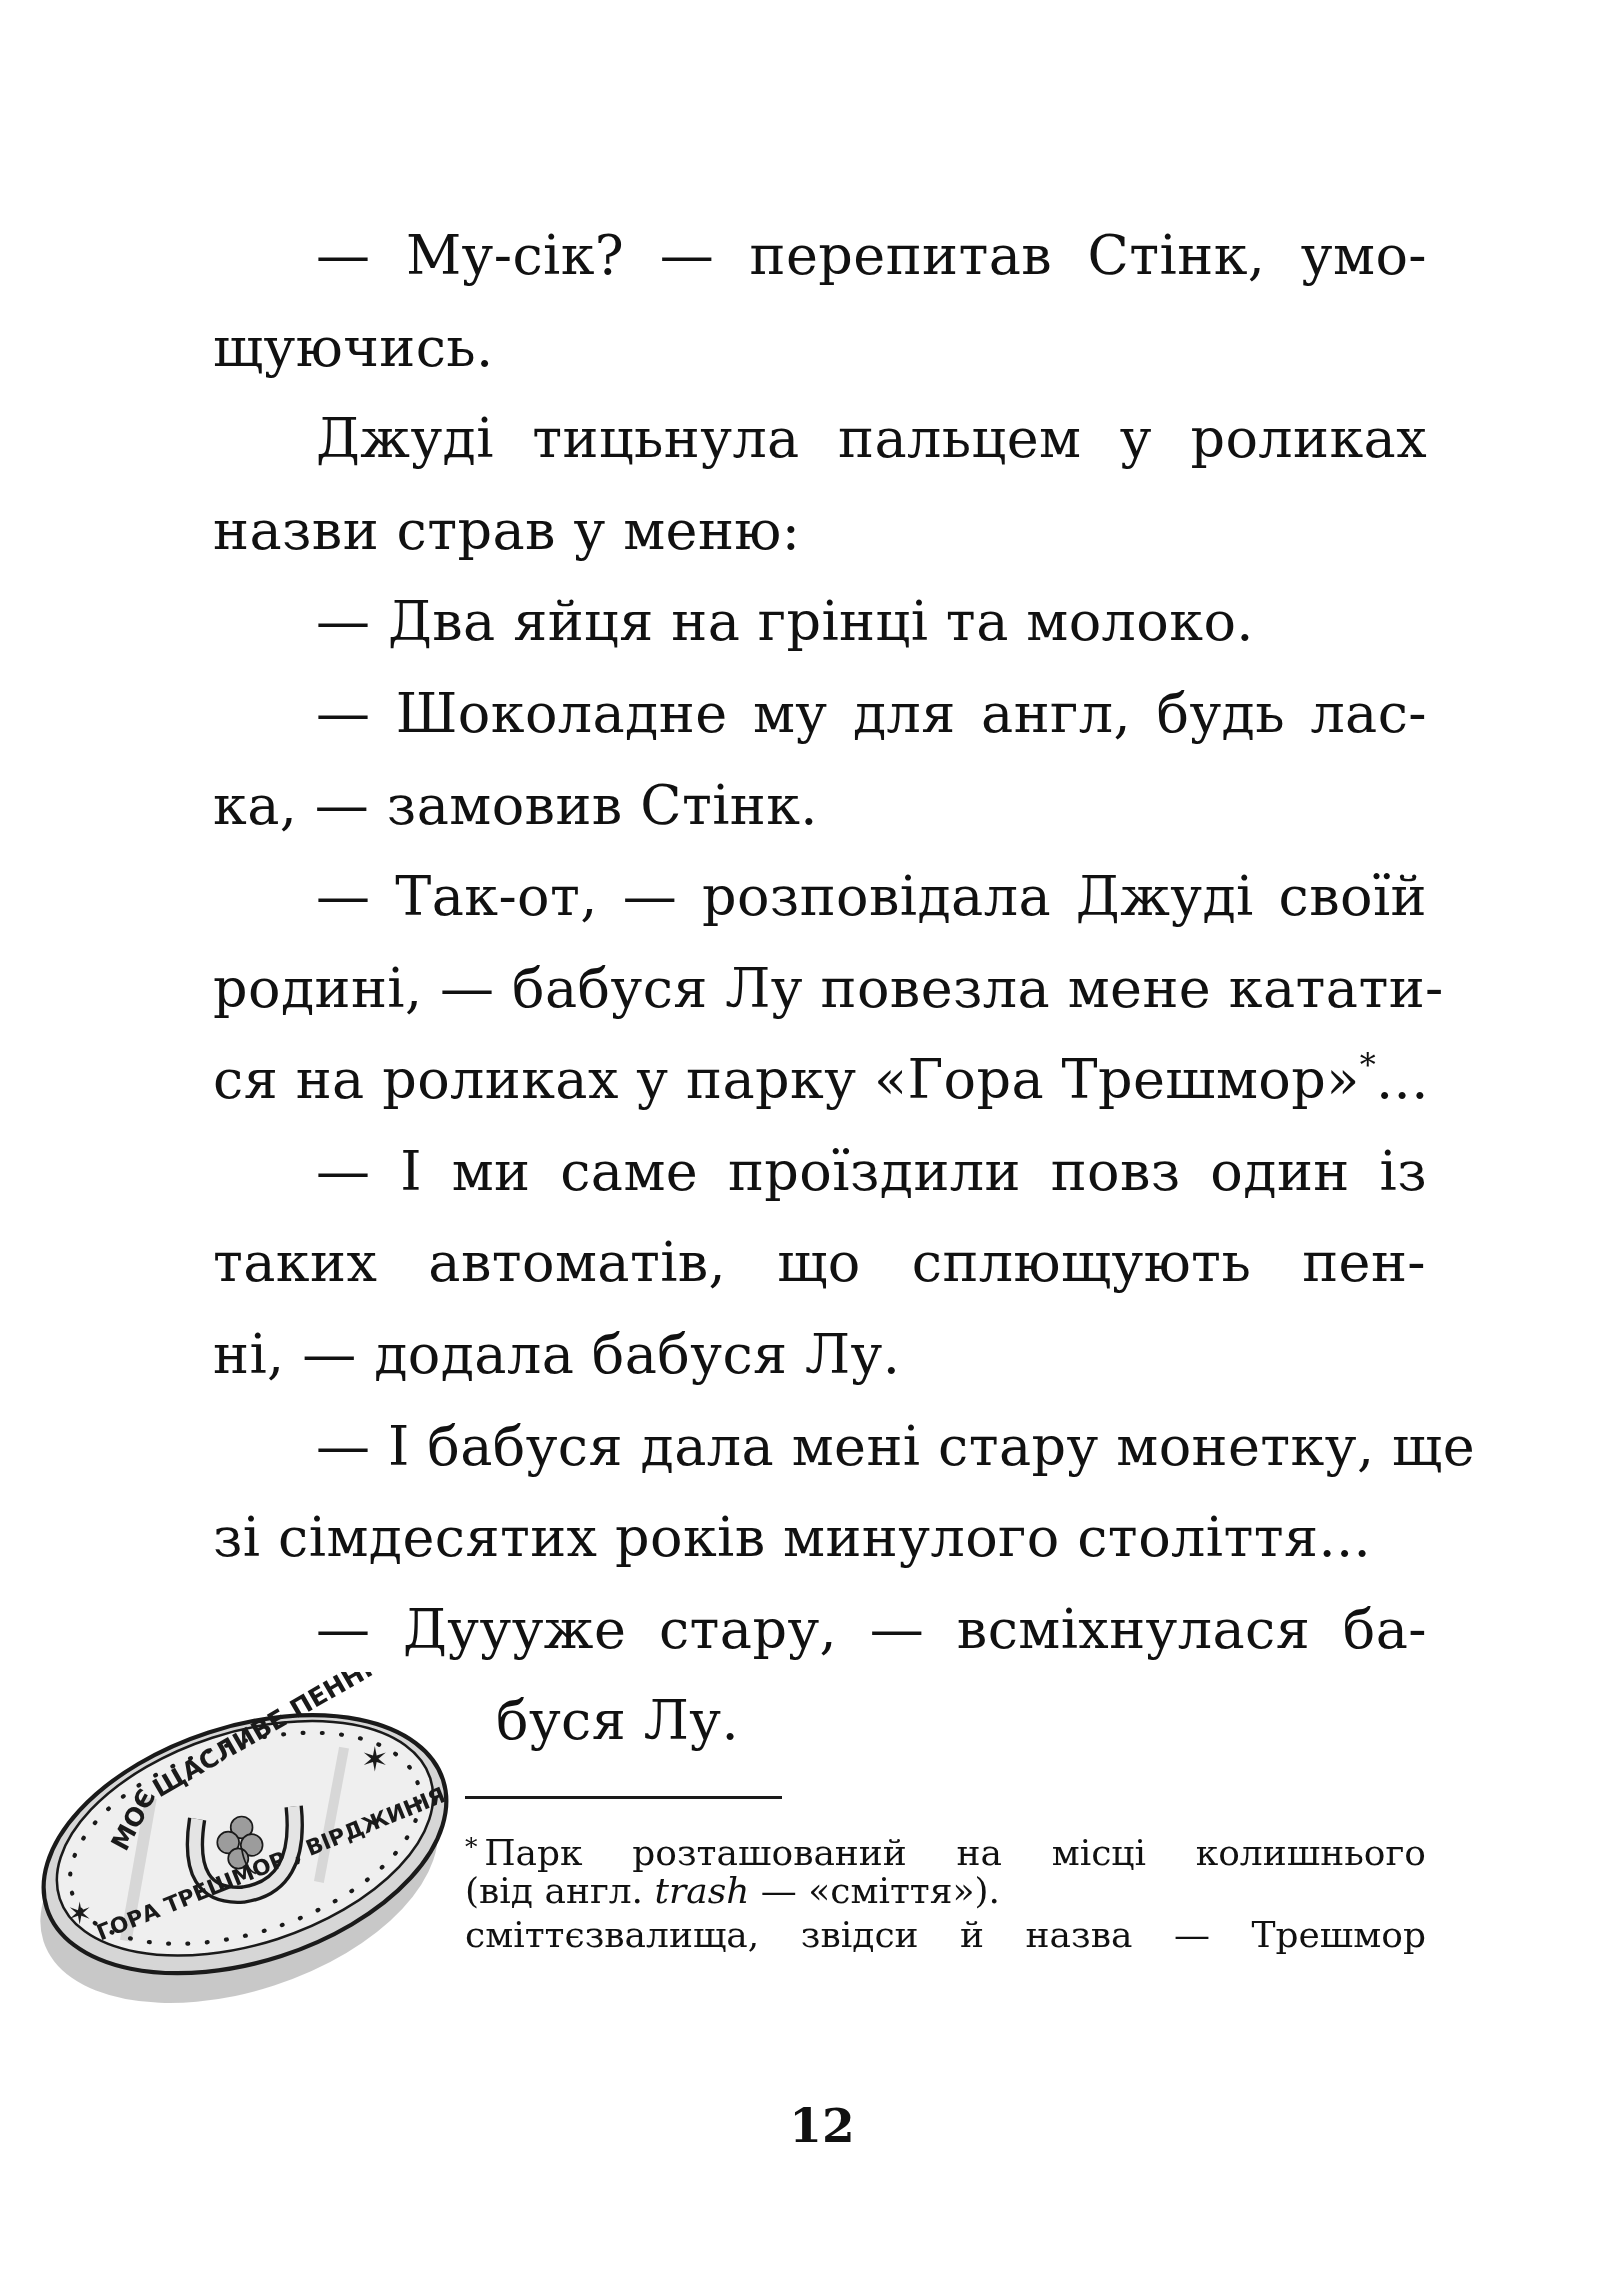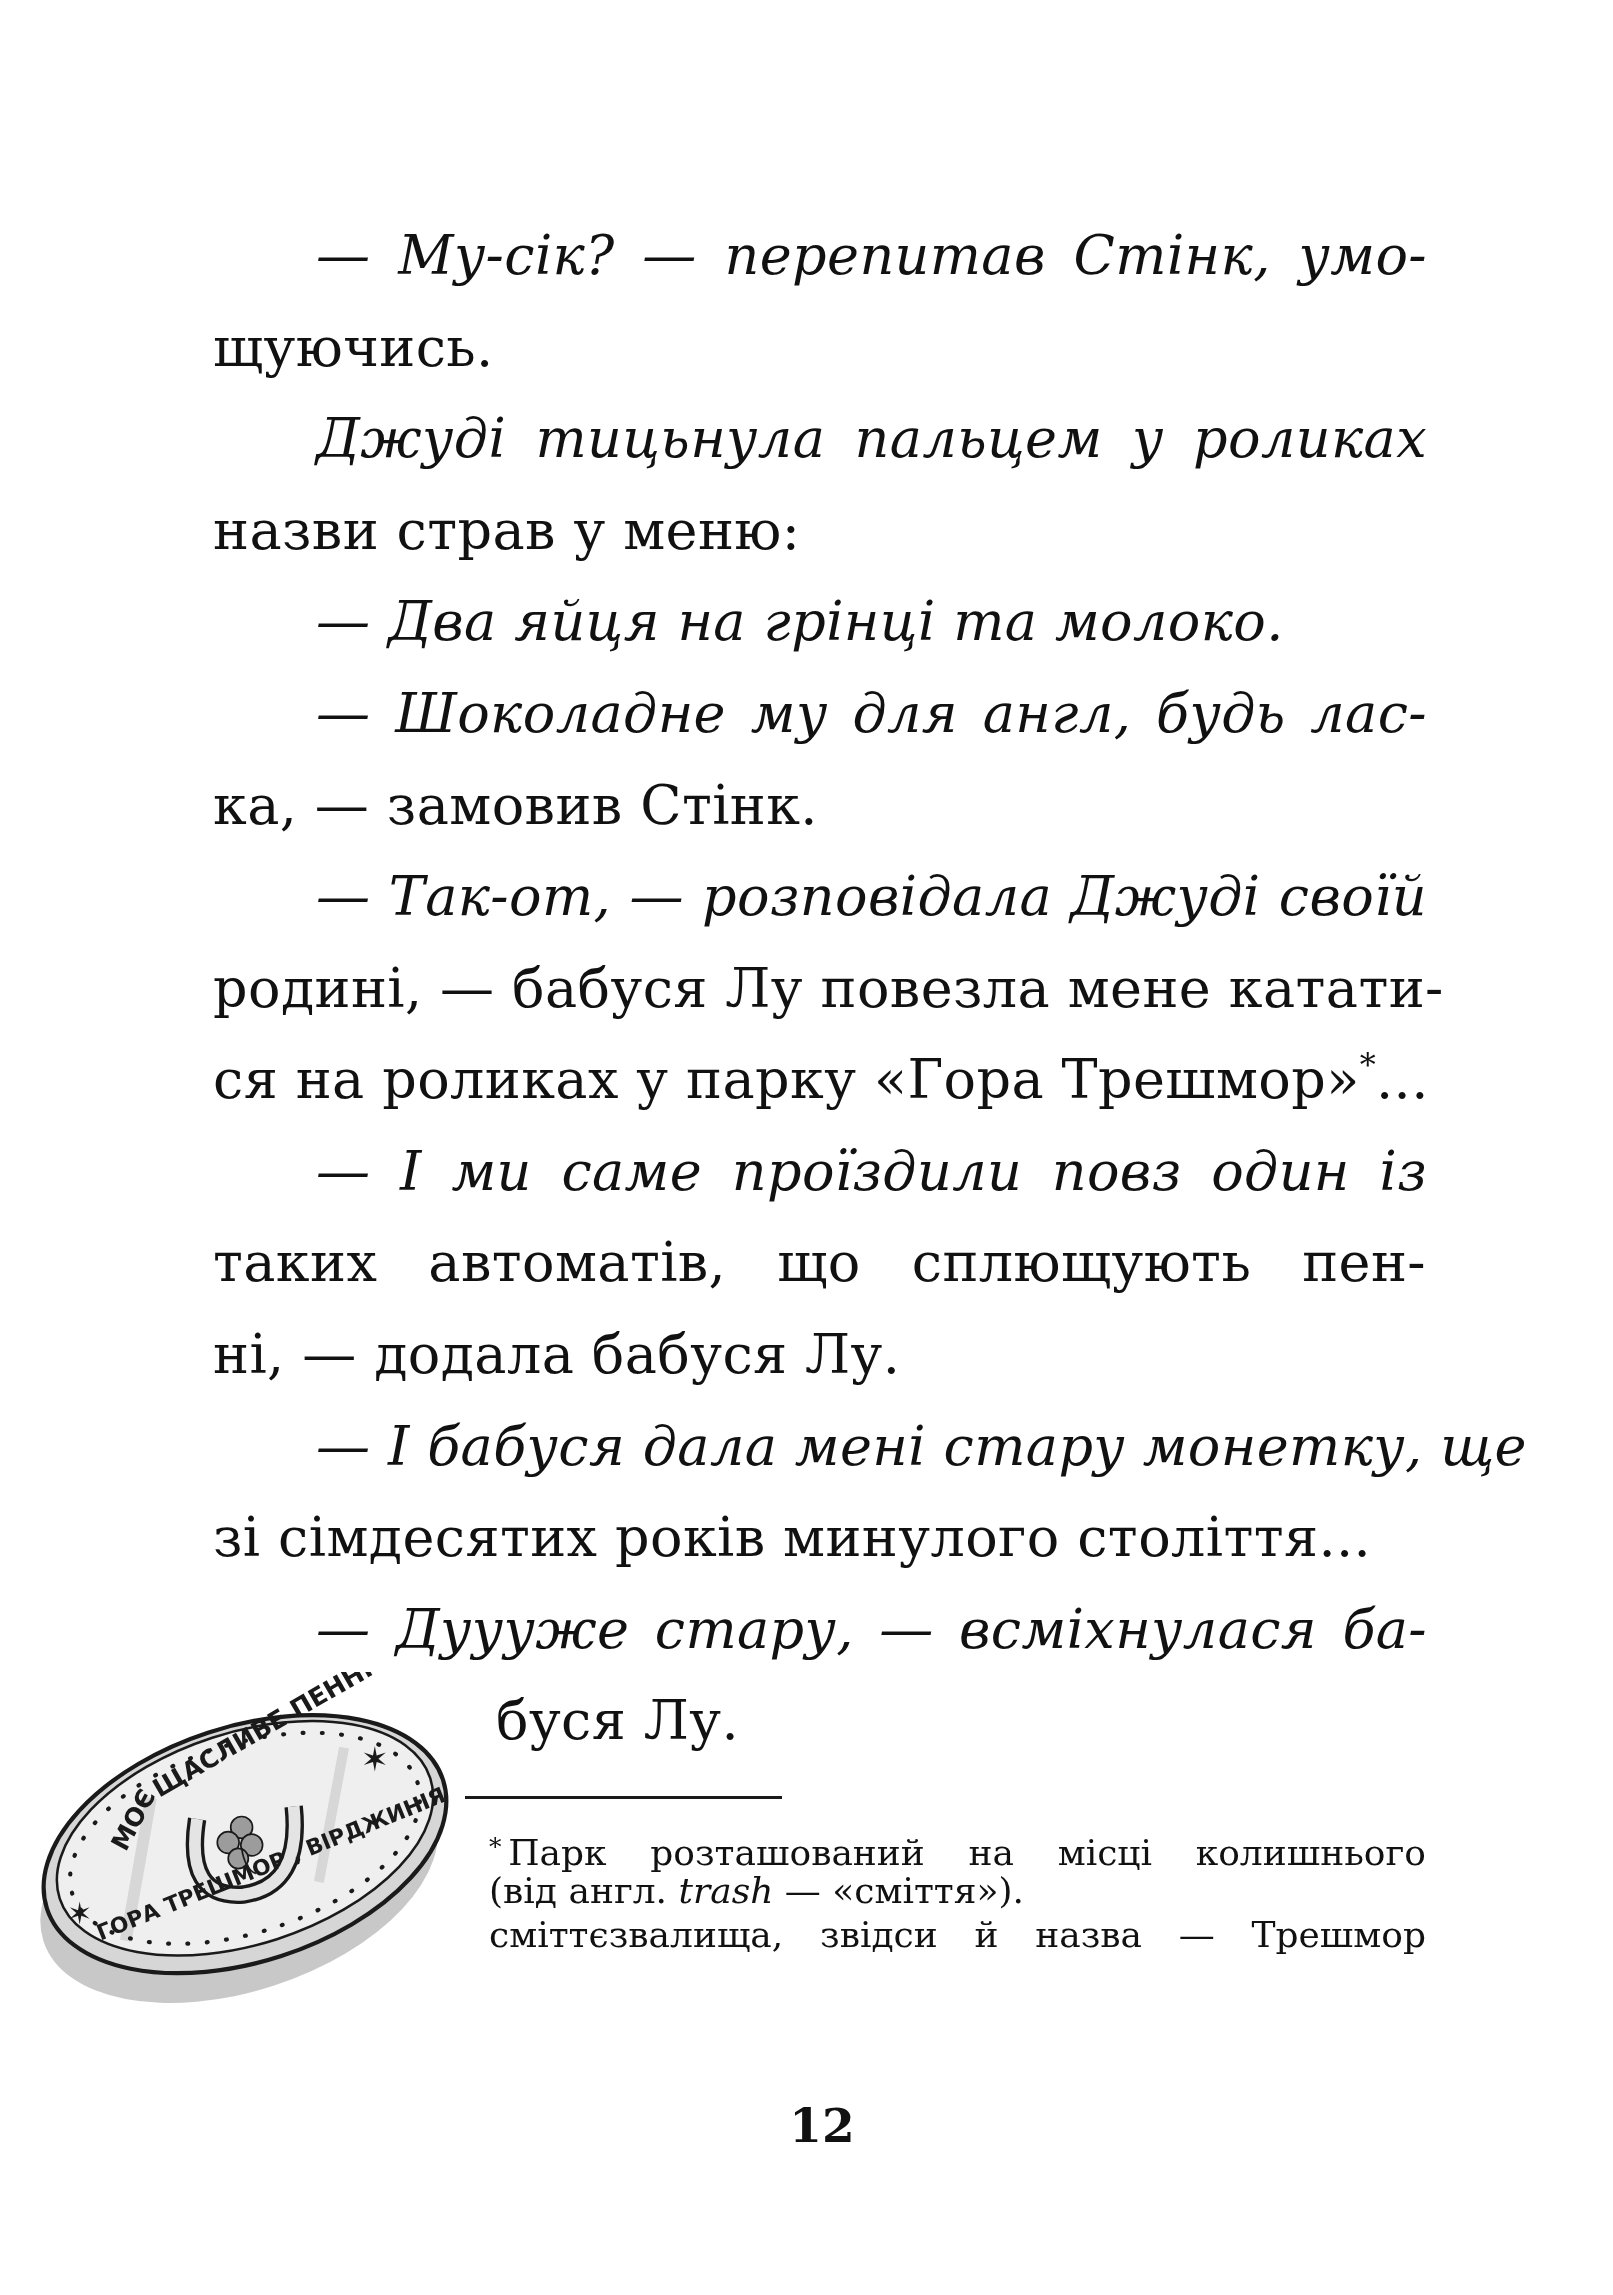--- a/index.html
+++ b/index.html
@@ -32,21 +32,21 @@
     left: 0;
     width: 1213px;
     height: 92px;
     font-size: 54px;
     line-height: 92px;
     white-space: nowrap;
     text-align: justify;
     text-align-last: justify;
     letter-spacing: 0.4px;
   }
-  .line.indent { padding-left: 103px; width: 1111px; font-style: italic; }
+  .line.indent { padding-left: 103px; width: 1111px; }
   .line.last { text-align-last: left; }
   .line.wrap-coin { left: 255px; width: 959px; margin-left: 28px; }
   .line sup.fn-mark {
     font-size: 32px;
     line-height: 0;
     vertical-align: 22px;
   }
 
   .coin {
     position: absolute;
@@ -70,21 +70,20 @@
     top: 1825px;
     width: 961px;
     font-size: 36px;
   }
   .fn-line {
     height: 44px;
     line-height: 44px;
     white-space: nowrap;
     text-align: justify;
     text-align-last: justify;
-    margin-left: 24px;
   }
   .fn-line.last { text-align-last: left; }
   .fn-line .fn-star {
     font-size: 25px;
     vertical-align: 10px;
     margin-right: 6.7px;
   }
   .fn-line em { font-style: italic; }
 
   .page-number {

